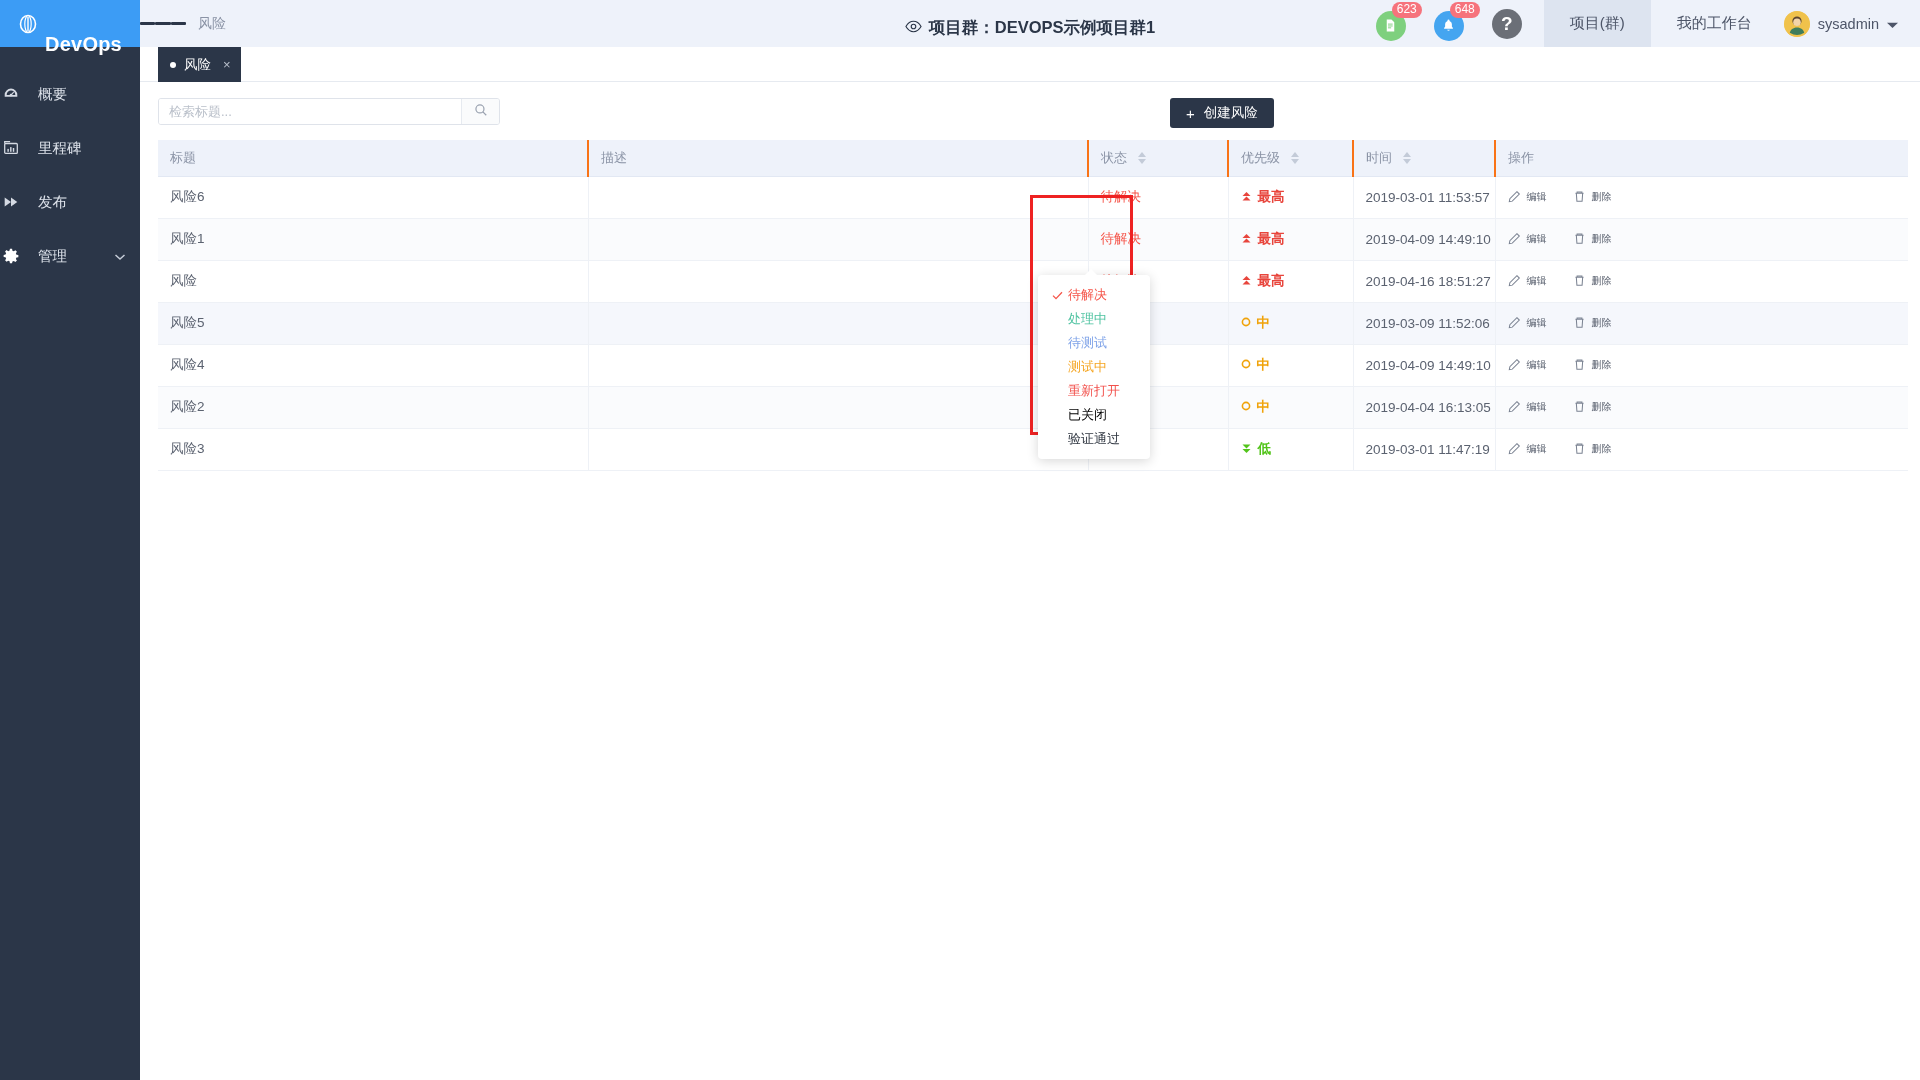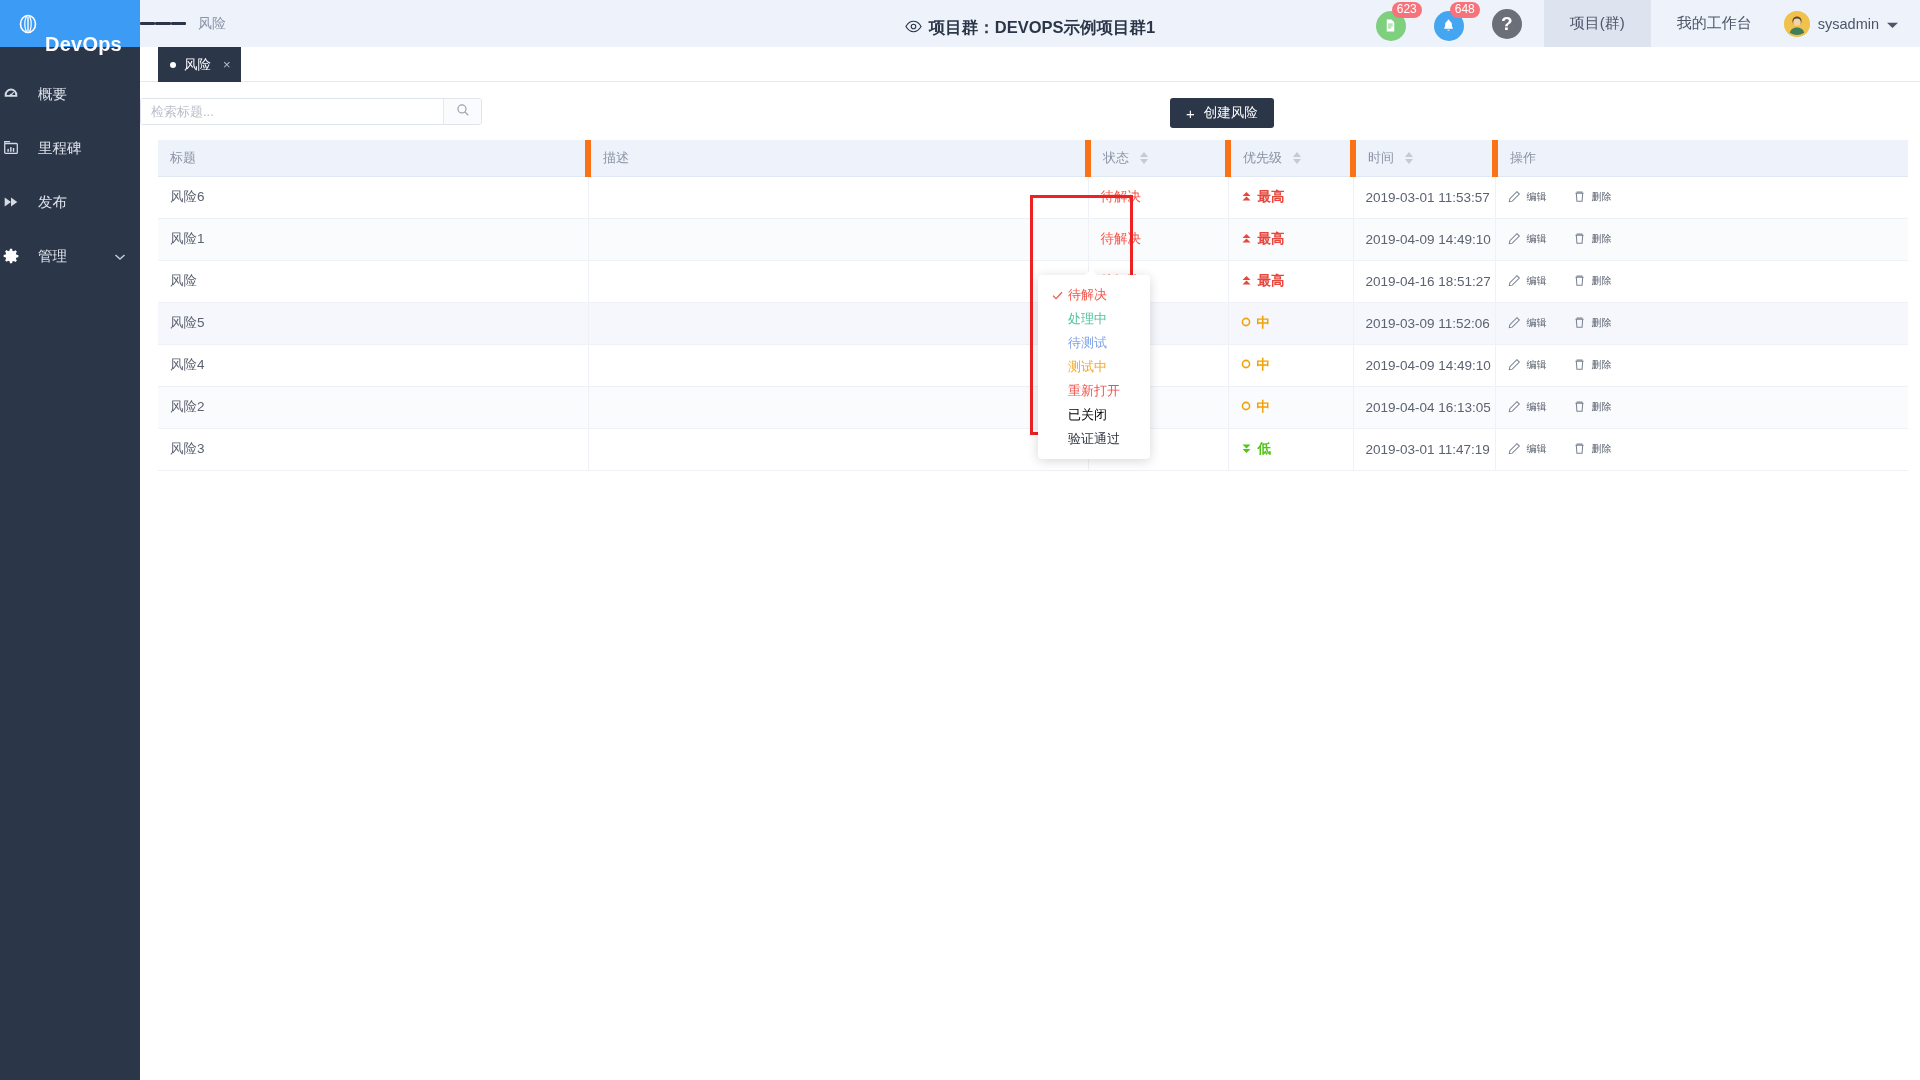--- a/index.html
+++ b/index.html
@@ -112,21 +112,21 @@
   }
   .doc-tab .dot { width:6px; height:6px; border-radius:50%; background:#fff; display:block; }
   .doc-tab .x { color:#b9c0cc; font-size:13px; margin-left:4px; }
 
   
   .content {
     position:absolute; left:140px; top:82px; width:1780px; height:998px;
     background:#ffffff;
   }
   .toolbar {
-    position:relative; height:58px; padding-top:16px; 
+    position:relative; height:58px; padding-top:16px; padding-left:18px;
   }
   .search-wrap {
     display:inline-flex; height:27px; border:1px solid #dfe3ea; border-radius:3px; overflow:hidden;
     vertical-align: middle;
   }
   .search-input {
     width:302px; height:25px; border:none; outline:none;
     padding:0 10px; font-size:13px; color:#5b6270;
     font-family:"Liberation Sans", sans-serif; background:#fff;
   }
@@ -143,21 +143,21 @@
     font-size:13.5px; cursor:pointer;
     font-family:"Liberation Sans", sans-serif;
   }
   .create-btn .plus { font-size:15px; line-height:1; }
 
   
   .tbl { width:1750px; margin-left:18px; border-collapse:collapse; table-layout:fixed; }
   .tbl thead th {
     background:#eef2fa; height:36px; text-align:left;
     font-size:13px; font-weight:normal; color:#8a93a5;
-    padding:0 12px; border-right:6px solid #f97316; border-bottom:1px solid #e2e8f3;
+    padding:0 12px; border-right:2px solid #f97316; border-bottom:1px solid #e2e8f3;
     white-space:nowrap;
   }
   .tbl thead th:last-child { border-right:none; }
   .sorter { display:inline-flex; flex-direction:column; gap:2px; margin-left:7px; vertical-align:middle; }
   .sorter i {
     width:0; height:0; border-left:4px solid transparent; border-right:4px solid transparent;
     display:block;
   }
   .sorter i.up { border-bottom:5px solid #c3cbd8; }
   .sorter i.dn { border-top:5px solid #c3cbd8; }

